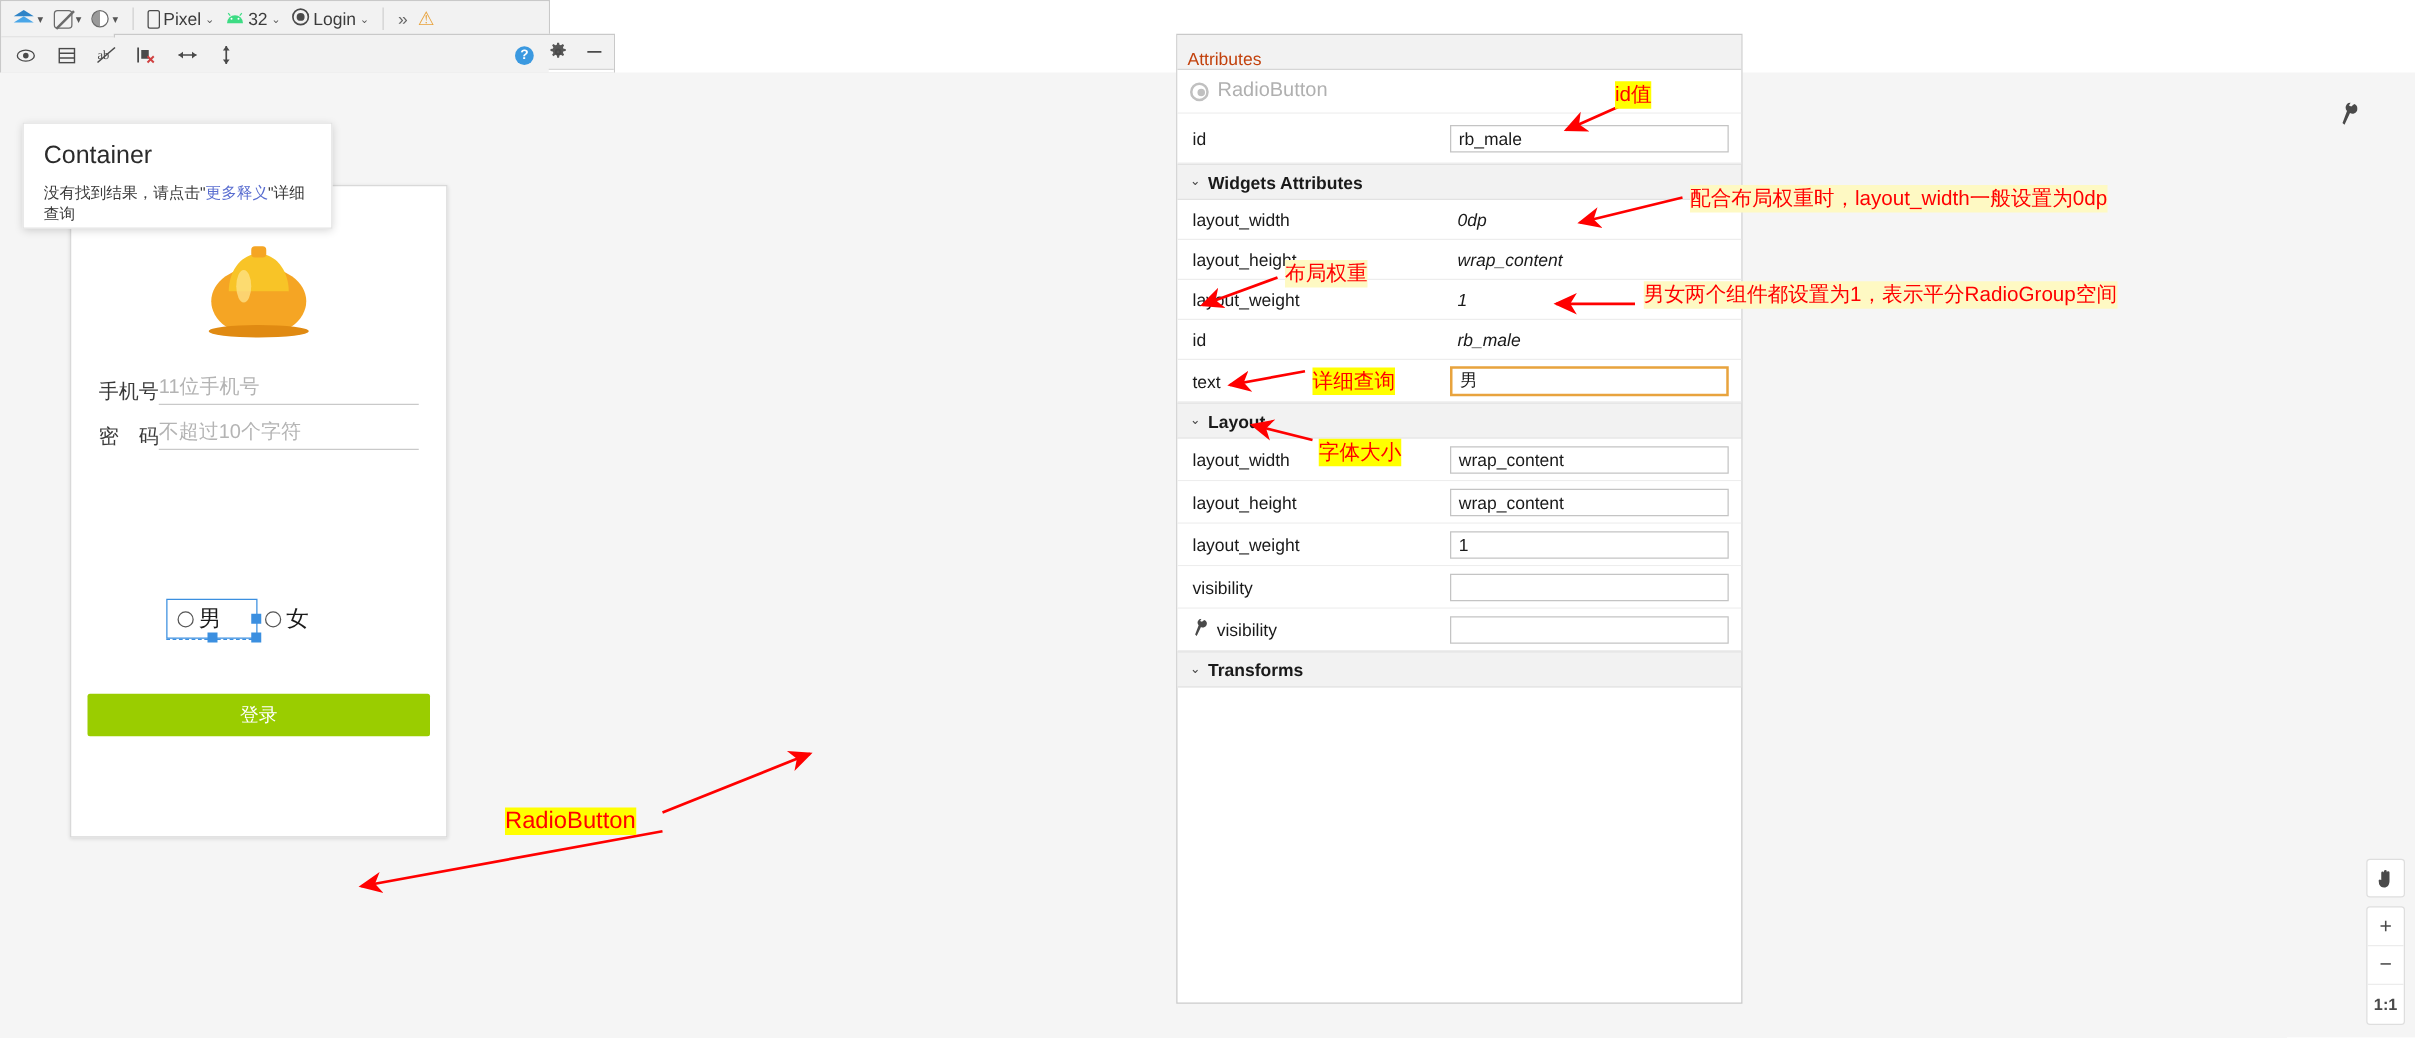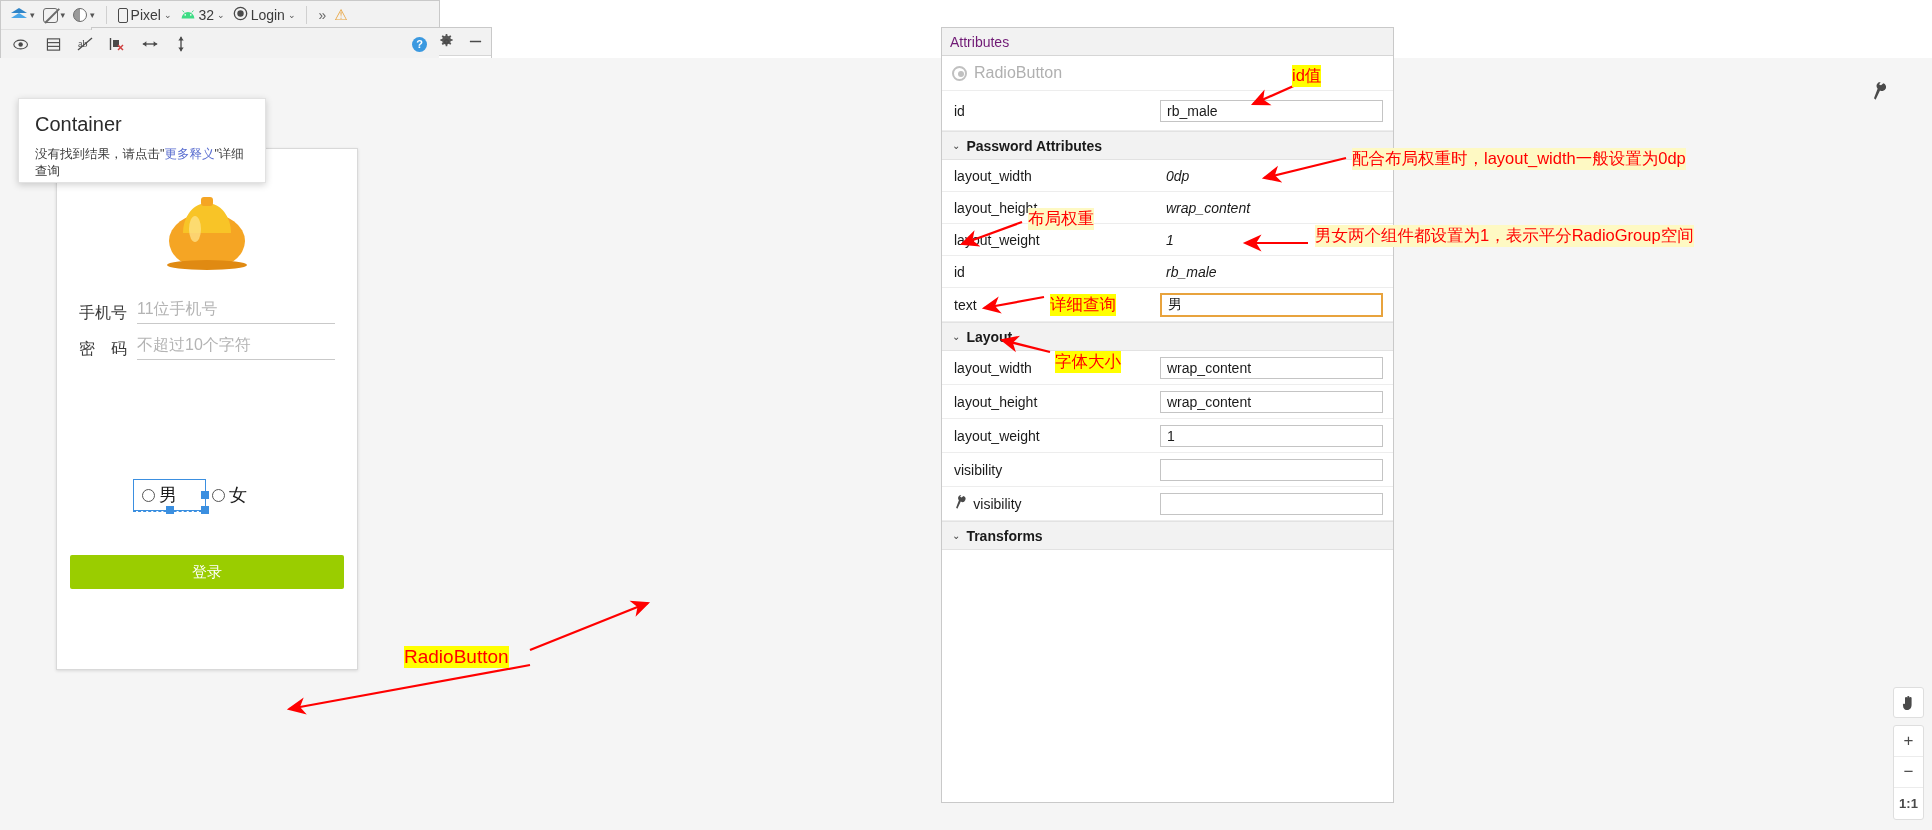--- a/index.html
+++ b/index.html
@@ -112,21 +112,21 @@
 
   .canvas { position:absolute; left:0; top:58px; right:0; bottom:0; background:#f5f5f5; overflow:hidden; }
 
   
   .phone {
     position:absolute; left:56px; top:90px; width:302px; height:522px;
     background:#ffffff; border:1px solid #d9d9d9;
     box-shadow: 0 1px 3px rgba(0,0,0,0.12);
   }
   .ph-photo { position:absolute; left:50%; transform:translateX(-50%); top:46px; width:84px; height:76px; }
-  .ph-row { position:absolute; left:22px; right:22px; display:flex; align-items:flex-end; gap:10px; }
+  .ph-row { position:absolute; left:22px; right:22px; display:flex; align-items:flex-end; }
   .ph-label { font-size:16px; color:#3a3a3a; white-space:pre; }
   .ph-input { flex:1; border-bottom:1px solid #c9c9c9; padding-bottom:3px; color:#b4b4b4; font-size:16px; }
   .gender-wrap { position:absolute; left:76px; top:330px; display:flex; align-items:center; }
   .gender-sel {
     position:relative; border:1.5px solid #3b8fe0; padding:3px 28px 3px 8px;
     display:flex; align-items:center; gap:4px;
   }
   .gender-sel .dash { position:absolute; left:-1.5px; right:-1.5px; bottom:-1.5px; border-bottom:1.5px dashed #3b8fe0; }
   .rb-circle { width:13px; height:13px; border-radius:50%; border:1.4px solid #555; display:inline-block;}
   .rb-txt { font-size:18px; color:#1a1a1a; }
@@ -157,21 +157,21 @@
     font-size:16px; color:#4a4a4a; border-radius:3px; margin-bottom:0px;
   }
   .zgroup { border:1px solid #dedede; border-radius:3px; background:#fff; overflow:hidden; margin-top:7px;}
   .zgroup .zb { height:31px; display:flex; align-items:center; justify-content:center; font-size:17px; color:#4a4a4a; border-bottom:1px solid #ececec;}
   .zgroup .zb:last-child{border-bottom:none; font-size:13px; font-weight:bold;}
 
   
   #attrs { left: 941px; top: 27px; width: 453px; height: 776px; }
   .attr-head {
     height:28px; background:#f2f2f2; border-bottom:1px solid #d6d6d6;
-    display:flex; align-items:center; padding:0 8px; font-size:14px; color:#701a75;
+    display:flex; align-items:flex-end; padding:0 8px; font-size:14px; color:#c2410c;
   }
   .attr-comp {
     height:35px; display:flex; align-items:center; gap:7px; padding-left:10px;
     font-size:16px; color:#b0b0b0; border-bottom:1px solid #ededed; background:#fff;
   }
   .radioico-g{display:inline-block;width:15px;height:15px;border-radius:50%;border:2px solid #c0c0c0;position:relative;background:#fff}
   .radioico-g:after{content:"";position:absolute;left:3.5px;top:3.5px;width:6px;height:6px;border-radius:50%;background:#c0c0c0}
 
   .arow { display:flex; align-items:center; height:32px; border-bottom:1px solid #ededed; background:#fff; }
   .arow .k { width:218px; padding-left:12px; font-size:14px; color:#1a1a1a; }
@@ -550,21 +550,21 @@
 
     <div class="arow" style="height:40px;">
       <span class="k">id</span>
       <span class="v">
           <span class="field">rb_male</span>
         </span>
     </div>
 
     <div class="sectionrow">
       <span class="ch">⌄</span>
-      <span>Password Attributes</span>
+      <span>Widgets Attributes</span>
     </div>
     <div class="arow">
       <span class="k">layout_width</span>
       <span class="v plainv">0dp</span>
     </div>
     <div class="arow">
       <span class="k">layout_height</span>
       <span class="v plainv">wrap_content</span>
     </div>
     <div class="arow">

